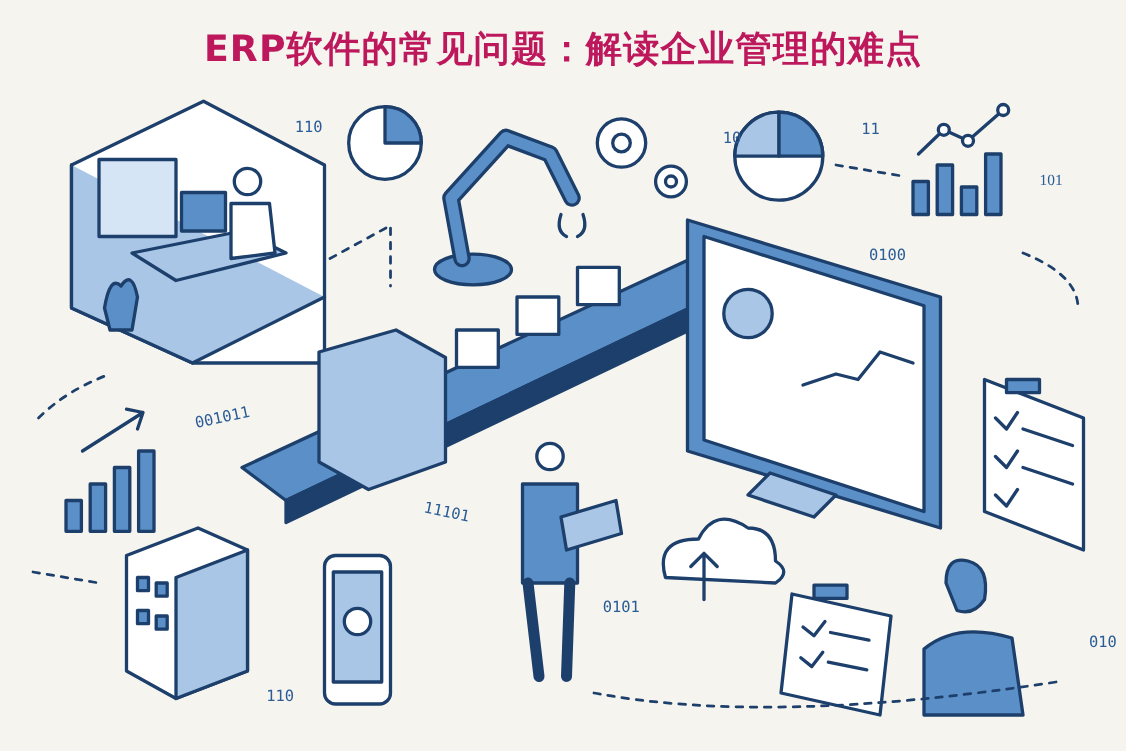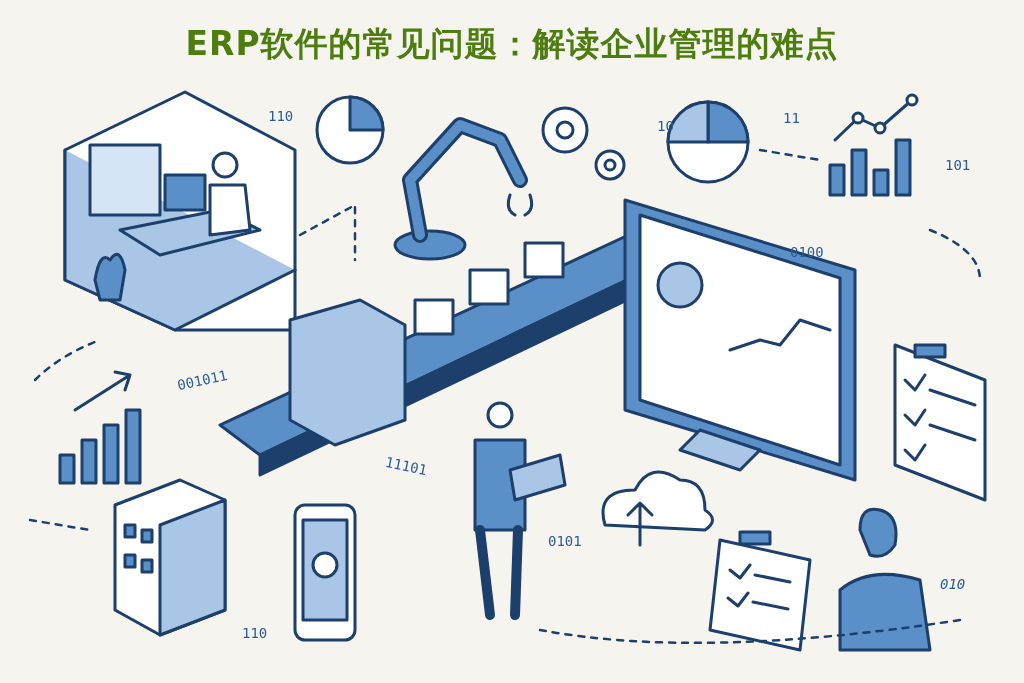--- a/index.html
+++ b/index.html
@@ -1,17 +1,17 @@
 <!DOCTYPE html>
 <html><head>
 <meta charset="utf-8">
 <style>
   html, body { margin:0; padding:0; }
   body { width:1024px; height:683px; background:#f6f4ef; overflow:hidden; position:relative; font-family:"DejaVu Sans", sans-serif; }
-  .title { position:absolute; top:22px; left:0; width:1024px; text-align:center; font-size:33px; font-weight:bold; color:#4d7c0f; letter-spacing:1px; }
+  .title { position:absolute; top:22px; left:0; width:1024px; text-align:center; font-size:33px; font-weight:bold; color:#be185d; letter-spacing:1px; }
   .bin { position:absolute; font-family:"DejaVu Sans Mono", monospace; font-size:14px; color:#2a5c96; }
   svg.scene { position:absolute; left:0; top:0; }
 </style>
 </head>
 <body>
 
 <div class="title">ERP软件的常见问题：解读企业管理的难点</div>
 
 <svg class="scene" width="1024" height="683" viewBox="0 0 1024 683">
   <g fill="none" stroke="#1d3f6b" stroke-width="3" stroke-linejoin="round" stroke-linecap="round">
@@ -136,19 +136,19 @@
       <path d="M760 150 L820 160"></path>
       <path d="M930 230 Q980 250 980 280"></path>
       <path d="M30 520 L90 530"></path>
     </g>
   </g>
 </svg>
 
 <div class="bin" style="left:268px;top:108px;">110</div>
 <div class="bin" style="left:657px;top:118px;">10</div>
 <div class="bin" style="left:783px;top:110px;">11</div>
-<div class="bin" style="left:945px;top:157px;">101</div>
-<div class="bin" style="left:790px;top:244px;">0100</div>
+<div class="bin" style="left:945px;top:157px;font-family:Liberation Serif, serif;">101</div>
+<div class="bin" style="left:790px;top:224px;">0100</div>
 <div class="bin" style="left:177px;top:372px;transform:rotate(-12deg);">001011</div>
 <div class="bin" style="left:385px;top:458px;transform:rotate(12deg);">11101</div>
-<div class="bin" style="left:548px;top:533px;">0101</div>
+<div class="bin" style="left:548px;top:544px;">0101</div>
 <div class="bin" style="left:242px;top:625px;">110</div>
-<div class="bin" style="left:940px;top:576px;font-style:italic;">010</div>
+<div class="bin" style="left:990px;top:576px;">010</div>
 
 </body></html>

